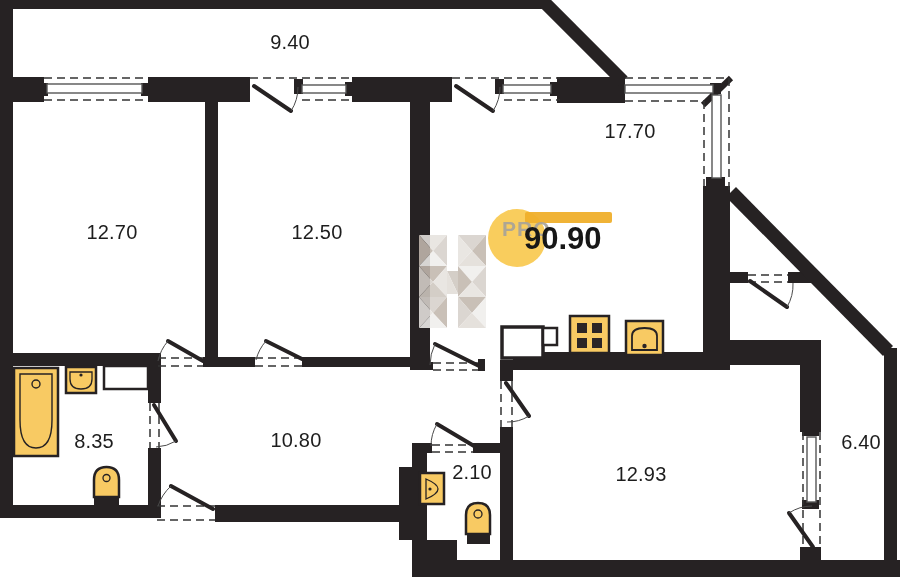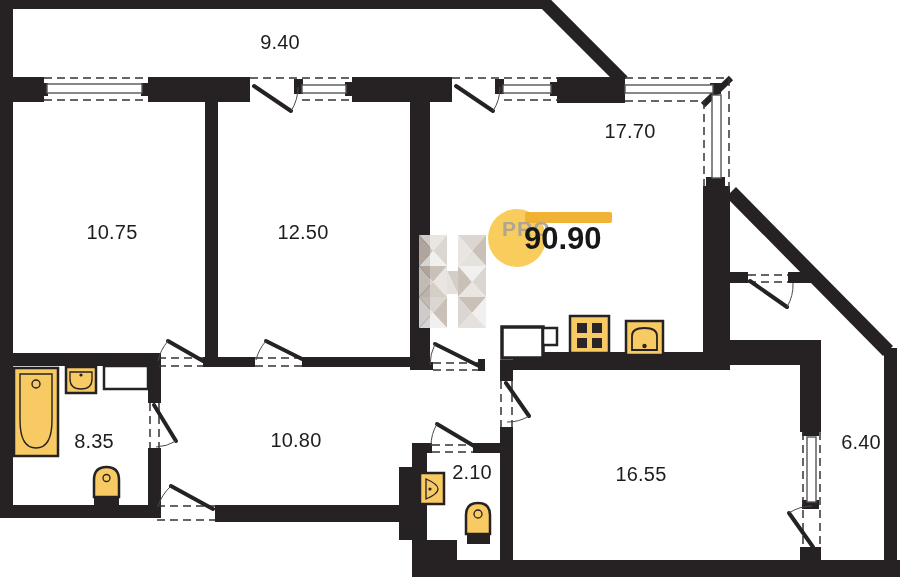--- a/index.html
+++ b/index.html
@@ -224,26 +224,26 @@
     </g>
 
     <g>
       <rect x="626" y="321" width="37" height="34" fill="#F8CA63" stroke="#262223" stroke-width="2.5"></rect>
       <path d="M632,350 V336 Q632,328 644.5,328 Q657,328 657,336 V350 Z" fill="none" stroke="#262223" stroke-width="1.8"></path>
       <circle cx="644.5" cy="346" r="2.2" fill="#2b2526"></circle>
     </g>
   </g>
 </svg>
 
-<div class="room-label" style="left:280px;top:42px">9.40</div>
-<div class="room-label" style="left:112px;top:232px">10.75</div>
-<div class="room-label" style="left:303px;top:232px">12.50</div>
+<div class="room-label" style="left:290px;top:42px">9.40</div>
+<div class="room-label" style="left:112px;top:232px">12.70</div>
+<div class="room-label" style="left:317px;top:232px">12.50</div>
 <div class="room-label" style="left:630px;top:131px">17.70</div>
 <div class="room-label" style="left:94px;top:441px">8.35</div>
 <div class="room-label" style="left:296px;top:440px">10.80</div>
 <div class="room-label" style="left:472px;top:472px">2.10</div>
-<div class="room-label" style="left:641px;top:474px">16.55</div>
+<div class="room-label" style="left:641px;top:474px">12.93</div>
 <div class="room-label" style="left:861px;top:442px">6.40</div>
 
 <div class="pro-label" style="left:502px;top:217px">PRO</div>
 <div class="total-label" style="left:524px;top:221px">90.90</div>
 
 </div>
 
 </body></html>

